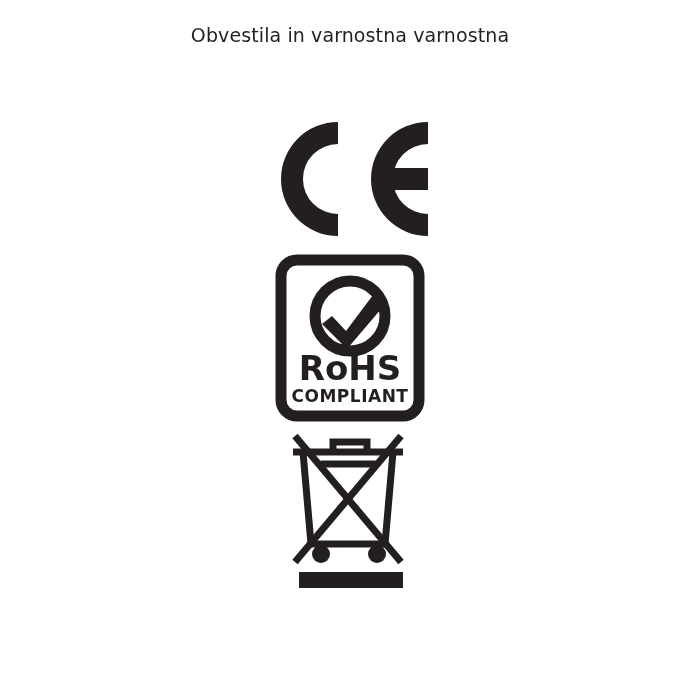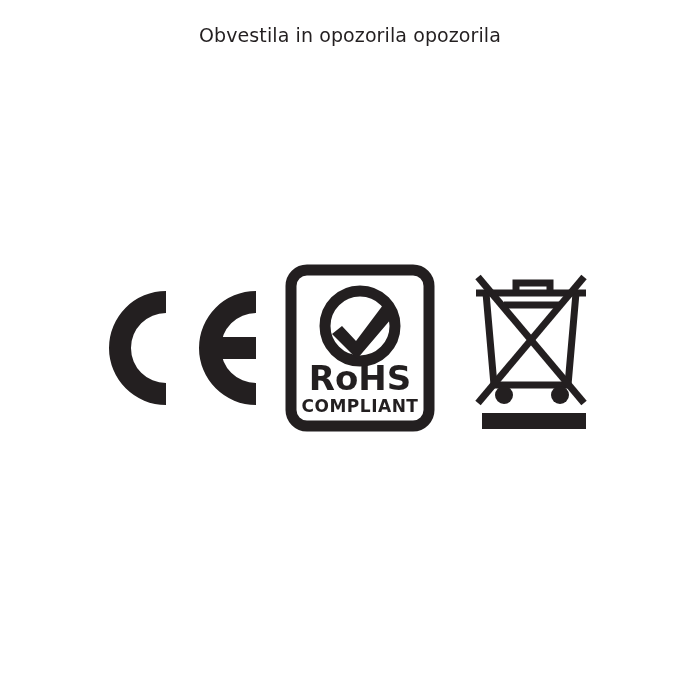--- a/index.html
+++ b/index.html
@@ -31,41 +31,41 @@
     color: #231f20;
     letter-spacing: 0.1px;
   }
   .symbol-row {
     position: absolute;
     top: 255px;
     left: 0;
     width: 700px;
     height: 185px;
     display: flex;
-    flex-direction: row;
+    flex-direction: column;
     align-items: center;
     justify-content: center;
     gap: 0px;
   }
   .symbol {
     display: flex;
     align-items: center;
     justify-content: center;
   }
   .sym-ce { width: 190px; height: 185px; }
   .sym-rohs { width: 175px; height: 185px; }
   .sym-weee { width: 170px; height: 185px; }
   svg { display: block; }
 </style>
 </head>
 <body>
 
 <div class="page">
 
-  <div class="page-title">Obvestila in opozorila opozorila</div>
+  <div class="page-title">Obvestila in varnostna varnostna</div>
 
   <div class="symbol-row">
 
     <div class="symbol sym-ce">
       <span>
         <svg width="180" height="150" viewBox="0 0 180 150" aria-hidden="true">
 
           <path d="M78 18 A57 57 0 1 0 78 132 L78 110 A35 35 0 1 1 78 40 Z" fill="#231f20"></path>
 
           <path d="M168 18 A57 57 0 1 0 168 132 L168 110 A35 35 0 1 1 168 40 Z" fill="#231f20"></path>

